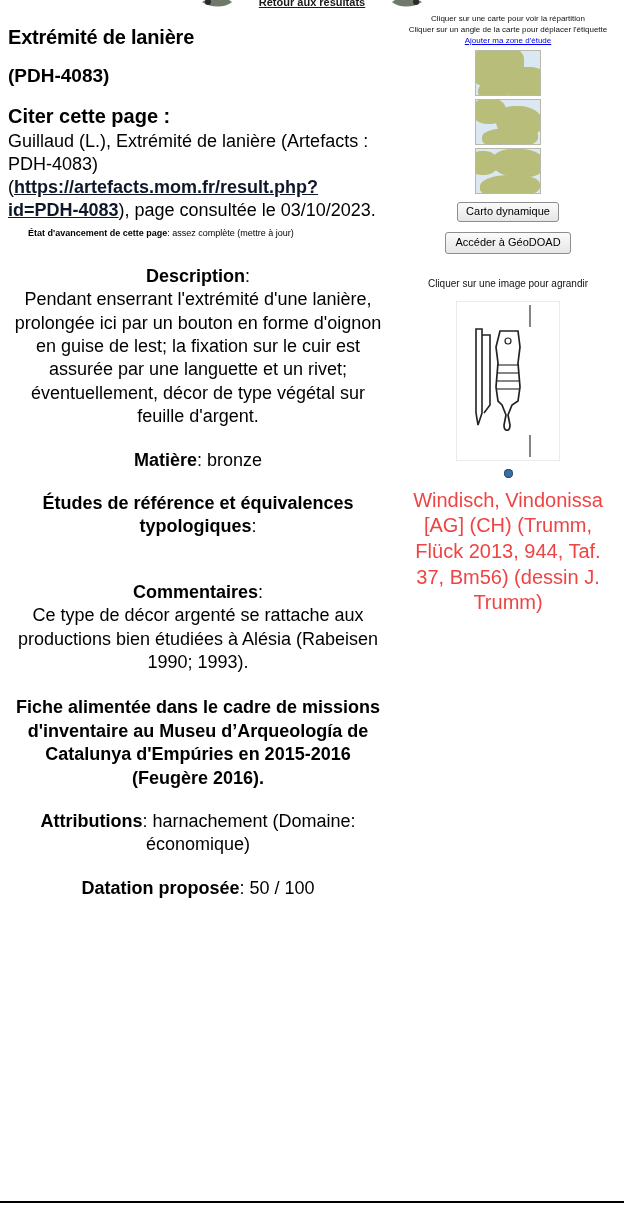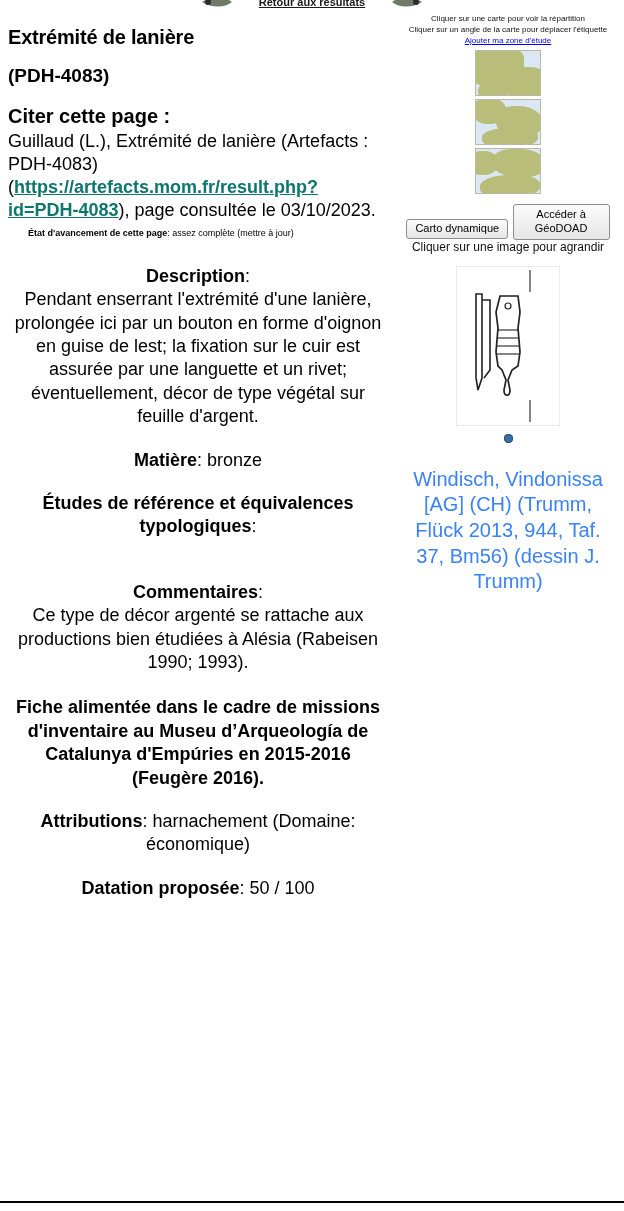--- a/index.html
+++ b/index.html
@@ -67,21 +67,21 @@
     font-weight: bold;
     margin-top: 18px;
   }
   .cite-block {
     font-size: 18px;
     line-height: 1.28;
     margin-top: 2px;
   }
   .cite-link {
     font-weight: bold;
-    color: #0f766e;
+    color: #0f172a;
     text-decoration: underline;
   }
   .progress-line {
     margin-top: 6px;
     font-size: 9px;
     line-height: 1.2;
     padding-left: 20px;
   }
   .progress-line b { font-size: 9px; }
   .progress-line span.state { font-size: 9px; }
@@ -142,47 +142,48 @@
     padding: 2px 8px;
     border: 1px solid #8d8d8d;
     border-radius: 3px;
     background: linear-gradient(#fbfbfb, #e6e6e6);
     color: #000;
     line-height: 1.25;
     margin-top: 8px;
     cursor: default;
   }
   .btn.wide {
-    width: 97px;
+    width: 126px;
     padding: 3px 4px;
     margin-top: 10px;
   }
   .img-hint {
-    font-size: 12px;
+    margin-top: 24px;
+    font-size: 10px;
     color: #111;
   }
   .drawing-box {
     margin: 12px auto 0 auto;
     width: 104px;
     height: 160px;
     position: relative;
   }
   .drawing-box svg { display: block; }
   .dot-icon {
     margin: 8px auto 0 auto;
     width: 9px; height: 9px;
     border-radius: 50%;
     background: #3a6ea5;
     box-shadow: inset 0 0 0 1px #2a4d72;
   }
   .caption {
-    margin-top: 24px;
+    margin-top: 10px;
     font-size: 20px;
     line-height: 1.28;
-    color: #3b82f6;
+    color: #ef4444;
   }
 
   
   .bottom-rule {
     position: absolute;
     left: 0;
     bottom: 8px;
     width: 624px;
     height: 2px;
     background: #000;

